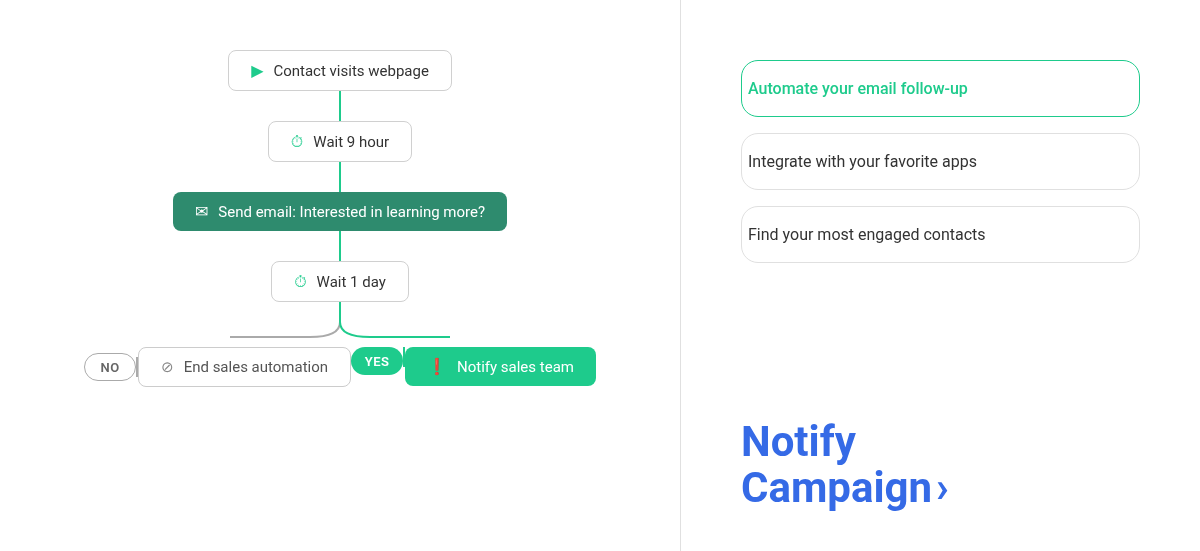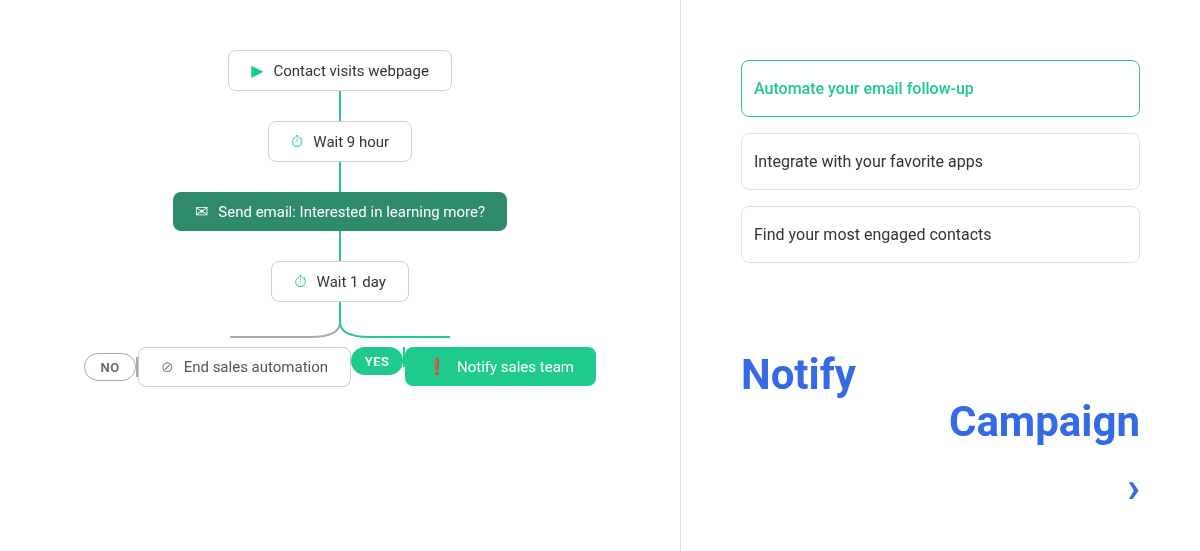--- a/index.html
+++ b/index.html
@@ -141,22 +141,22 @@
       color: #fff;
     }
 
     .node-email .node-icon {
       color: #fff;
     }
 
     
     .card {
       border: 1.5px solid #1ecb8c;
-      border-radius: 8px;
-      padding: 18px 12px;
+      border-radius: 17px;
+      padding: 18px 6px;
       font-size: 16px;
       color: #1ecb8c;
       font-weight: 500;
       cursor: pointer;
     }
 
     .card-inactive {
       border-color: #e0e0e0;
       color: #333;
       font-weight: 400;
@@ -261,18 +261,18 @@
     <span>Integrate with your favorite apps</span>
   </div>
   <div class="card card-inactive">
     <span>Find your most engaged contacts</span>
   </div>
 
   <div class="brand">
     <div class="brand-text">
       <span>Notify</span>
     </div>
-    <div style="display:flex; align-items:flex-end; gap:20px;flex-direction:column;">
+    <div style="display:flex; align-items:flex-start; gap:4px;">
       <span class="brand-text">Campaign</span>
       <span class="brand-arrow brand-text">›</span>
     </div>
   </div>
 </div>
 
 </body></html>

